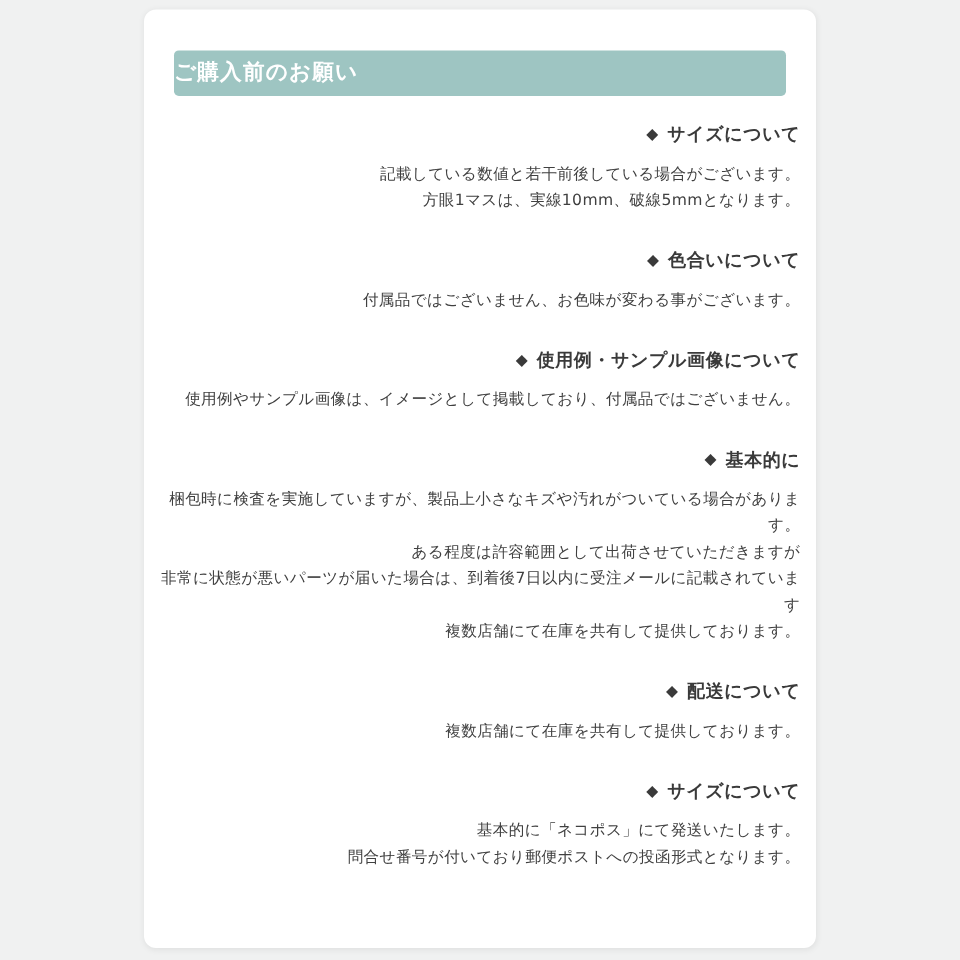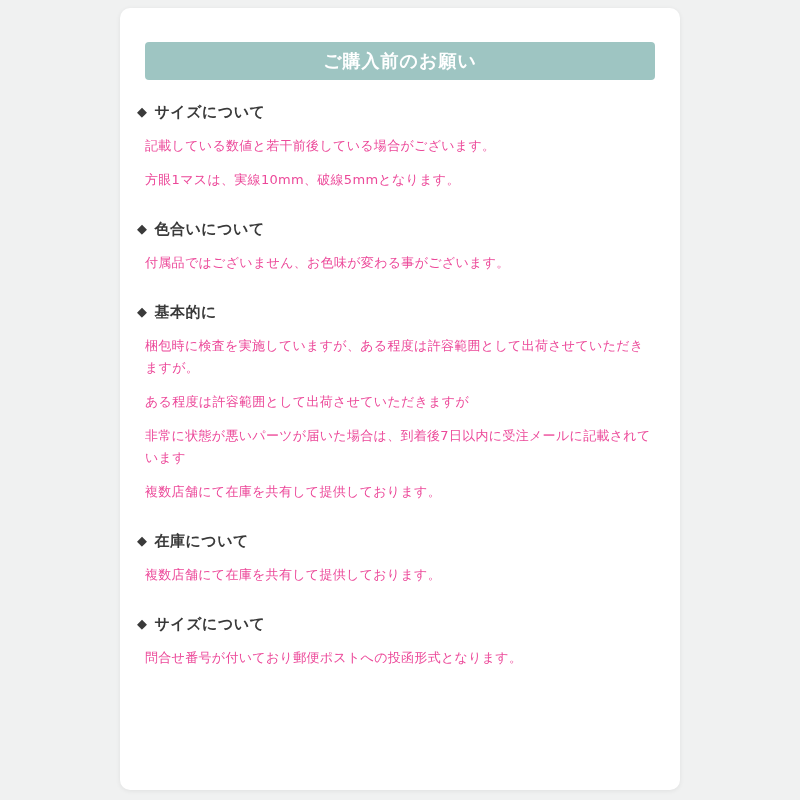--- a/index.html
+++ b/index.html
@@ -27,55 +27,54 @@
     border-radius: 10px;
     box-shadow: 0 1px 5px rgba(0,0,0,0.07);
     overflow: hidden;
   }
 
   .header-bar {
     margin: 34px 25px 0 25px;
     height: 38px;
     background: #9ec5c2;
     border-radius: 4px;
-    text-align: center;
     line-height: 38px;
     color: #ffffff;
     font-size: 18px;
     font-weight: bold;
     letter-spacing: 1px;
   }
 
   .content {
     padding: 0 13px;
   }
 
-  .section { margin-top: 29px; }
+  .section { margin-top: 29px; text-align: right; }
   .section:first-of-type { margin-top: 23px; }
 
   .sec-heading {
     margin: 0 0 13px 0;
     padding-left: 4px;
     font-size: 15px;
     font-weight: bold;
     color: #3a3a3a;
     letter-spacing: 0.5px;
   }
   .sec-heading .bullet {
     font-size: 13px;
     margin-right: 7px;
     position: relative;
     top: -1px;
   }
 
   .section p {
-    margin: 12px;
+    margin: 0;
     font-size: 13px;
     line-height: 22px;
-    color: #ec4899;
+    color: #404040;
     letter-spacing: 0.3px;
   }
 </style>
 </head>
 <body>
 
 <div class="page">
   <div class="card">
 
     <div class="header-bar">
@@ -88,35 +87,40 @@
         <h3 class="sec-heading"><span class="bullet">◆</span><span>サイズについて</span></h3>
         <p>記載している数値と若干前後している場合がございます。</p>
         <p>方眼1マスは、実線10mm、破線5mmとなります。</p>
       </div>
 
       <div class="section">
         <h3 class="sec-heading"><span class="bullet">◆</span><span>色合いについて</span></h3>
         <p>付属品ではございません、お色味が変わる事がございます。</p>
       </div>
 
+      <div class="section">
+        <h3 class="sec-heading"><span class="bullet">◆</span><span>使用例・サンプル画像について</span></h3>
+        <p>使用例やサンプル画像は、イメージとして掲載しており、付属品ではございません。</p>
+      </div>
 
       <div class="section">
         <h3 class="sec-heading"><span class="bullet">◆</span><span>基本的に</span></h3>
-        <p>梱包時に検査を実施していますが、ある程度は許容範囲として出荷させていただきますが。</p>
+        <p>梱包時に検査を実施していますが、製品上小さなキズや汚れがついている場合があります。</p>
         <p>ある程度は許容範囲として出荷させていただきますが</p>
         <p>非常に状態が悪いパーツが届いた場合は、到着後7日以内に受注メールに記載されています</p>
         <p>複数店舗にて在庫を共有して提供しております。</p>
       </div>
 
       <div class="section">
-        <h3 class="sec-heading"><span class="bullet">◆</span><span>在庫について</span></h3>
+        <h3 class="sec-heading"><span class="bullet">◆</span><span>配送について</span></h3>
         <p>複数店舗にて在庫を共有して提供しております。</p>
       </div>
 
       <div class="section">
         <h3 class="sec-heading"><span class="bullet">◆</span><span>サイズについて</span></h3>
+        <p>基本的に「ネコポス」にて発送いたします。</p>
         <p>問合せ番号が付いており郵便ポストへの投函形式となります。</p>
 
       </div>
 
     </div>
   </div>
 </div>
 
 </body></html>

